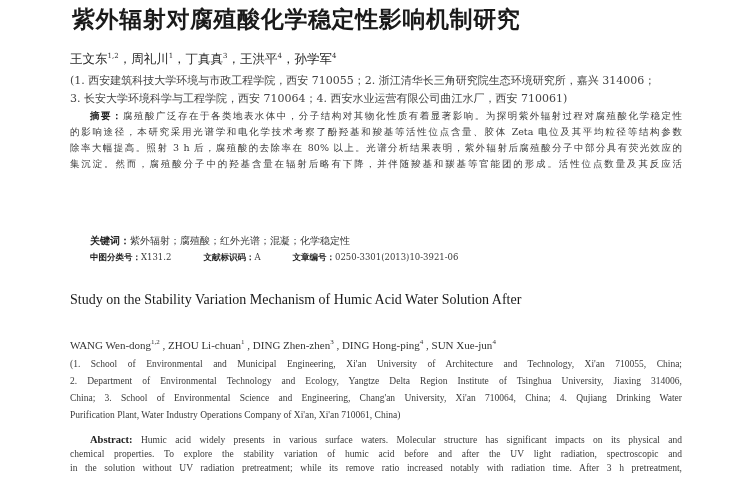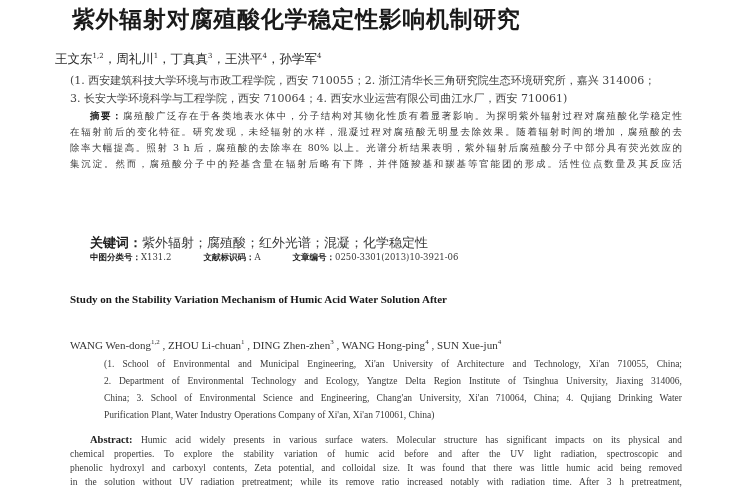--- a/index.html
+++ b/index.html
@@ -25,21 +25,21 @@
     left: 72px; top: 4px;
     font-family: "DejaVu Sans", "Liberation Sans", sans-serif;
     font-size: 23px;
     font-weight: bold;
     letter-spacing: 0.6px;
     color: #1a1a1a;
     white-space: nowrap;
   }
   .cn-authors {
     position: absolute;
-    left: 55px; top: 51px;
+    left: 70px; top: 51px;
     font-size: 12.5px;
     color: #2a2a2a;
     white-space: nowrap;
   }
   sup { font-size: 7px; vertical-align: 5px; }
   .cn-aff {
     position: absolute;
     left: 70px;
     font-size: 11px;
     color: #444;
@@ -64,33 +64,33 @@
   .cn-body .line.last { text-align-last: left; }
   .bold-label {
     font-family: "DejaVu Sans", "Liberation Sans", sans-serif;
     font-weight: bold;
     color: #222;
     margin-left: 20px;
   }
   .kw-line, .cls-line {
     position: absolute;
     left: 70px;
-    font-size: 13px;
+    font-size: 10px;
     color: #3a3a3a;
     white-space: nowrap;
   }
   .cls-line { font-size: 8.5px; text-align: right; }
   .cls-line .gap { display: inline-block; width: 12px; }
   .en-title {
     position: absolute;
     left: 70px; top: 287px;
     width: 620px;
     font-family: "Liberation Serif", "DejaVu Serif", serif;
-    font-weight: bold;
-    font-size: 11px;
+    font-weight: normal;
+    font-size: 14px;
     line-height: 25px;
     color: #1a1a1a;
   }
   .en-title .line { display: block; white-space: nowrap; }
   .en-authors {
     position: absolute;
     left: 70px; top: 338px;
     font-family: "Liberation Serif", "DejaVu Serif", serif;
     font-size: 11px;
     color: #333;
@@ -104,21 +104,20 @@
     font-size: 9.5px;
     line-height: 17px;
     color: #3a3a3a;
   }
   .en-aff .line {
     display: block;
     white-space: nowrap;
     height: 17px;
     text-align: justify;
     text-align-last: justify;
-    margin-left: 34px;
   }
   .en-aff .line.last { text-align-last: left; }
   .en-abs {
     position: absolute;
     left: 70px; top: 433px;
     width: 612px;
     font-family: "Liberation Serif", "DejaVu Serif", serif;
     font-size: 9.5px;
     line-height: 14px;
     color: #3a3a3a;
@@ -144,48 +143,47 @@
 
   <div class="cn-authors">
     <span>王文东</span><sup>1,2</sup><span>，</span><span>周礼川</span><sup>1</sup><span>，</span><span>丁真真</span><sup>3</sup><span>，</span><span>王洪平</span><sup>4</sup><span>，</span><span>孙学军</span><sup>4</sup>
   </div>
 
   <div class="cn-aff" style="top:73px;">(1. 西安建筑科技大学环境与市政工程学院，西安    710055；2. 浙江清华长三角研究院生态环境研究所，嘉兴    314006；</div>
   <div class="cn-aff" style="top:91px;">3. 长安大学环境科学与工程学院，西安    710064；4. 西安水业运营有限公司曲江水厂，西安    710061)</div>
 
   <div class="cn-body" style="top:108px;">
     <span class="line"><span class="bold-label">摘要：</span><span>腐殖酸广泛存在于各类地表水体中，分子结构对其物化性质有着显著影响。为探明紫外辐射过程对腐殖酸化学稳定性</span></span>
-    <span class="line">在辐射前后的变化特征。研究发现，未经辐射的水样，混凝过程对腐殖酸无明显去除效果。随着辐射时间的增加，腐殖酸的去</span>
+    <span class="line">的影响途径，本研究采用光谱学和电化学技术考察了酚羟基和羧基等活性位点含量、胶体 Zeta 电位及其平均粒径等结构参数</span>
     <span class="line">除率大幅提高。照射 3 h 后，腐殖酸的去除率在 80% 以上。光谱分析结果表明，紫外辐射后腐殖酸分子中部分具有荧光效应的</span>
     <span class="line">集沉淀。然而，腐殖酸分子中的羟基含量在辐射后略有下降，并伴随羧基和羰基等官能团的形成。活性位点数量及其反应活</span>
   </div>
 
   <div class="kw-line" style="top:234px;">
     <span class="bold-label">关键词：</span><span>紫外辐射；腐殖酸；红外光谱；混凝；化学稳定性</span>
   </div>
 
   <div class="cls-line" style="top:252px;">
     <span class="bold-label">中图分类号：</span><span>X131.2</span><span class="gap"></span><span class="bold-label">文献标识码：</span><span>A</span><span class="gap"></span><span class="bold-label">文章编号：</span><span>0250-3301(2013)10-3921-06</span>
   </div>
 
   <div class="en-title">
     <span class="line">Study on the Stability Variation Mechanism of Humic Acid Water Solution After</span>
   </div>
 
   <div class="en-authors">
-    <span>WANG Wen-dong</span><sup>1,2</sup><span> , </span><span>ZHOU Li-chuan</span><sup>1</sup><span> , </span><span>DING Zhen-zhen</span><sup>3</sup><span> , </span><span>WANG Hong-ping</span><sup>4</sup><span> , </span><span>SUN Xue-jun</span><sup>4</sup>
+    <span>WANG Wen-dong</span><sup>1,2</sup><span> , </span><span>ZHOU Li-chuan</span><sup>1</sup><span> , </span><span>DING Zhen-zhen</span><sup>3</sup><span> , </span><span>DING Hong-ping</span><sup>4</sup><span> , </span><span>SUN Xue-jun</span><sup>4</sup>
   </div>
 
   <div class="en-aff">
     <span class="line">(1. School of Environmental and Municipal Engineering, Xi'an University of Architecture and Technology, Xi'an 710055, China;</span>
     <span class="line">2. Department of Environmental Technology and Ecology, Yangtze Delta Region Institute of Tsinghua University, Jiaxing 314006,</span>
     <span class="line">China; 3. School of Environmental Science and Engineering, Chang'an University, Xi'an 710064, China; 4. Qujiang Drinking Water</span>
     <span class="line last">Purification Plant, Water Industry Operations Company of Xi'an, Xi'an 710061, China)</span>
   </div>
 
   <div class="en-abs">
     <span class="line"><span class="bold-label">Abstract:</span> <span>Humic acid widely presents in various surface waters. Molecular structure has significant impacts on its physical and</span></span>
     <span class="line">chemical properties. To explore the stability variation of humic acid before and after the UV light radiation, spectroscopic and</span>
-    <span class="line">phenolic hydroxyl and carboxyl contents, Zeta potential, and colloidal size. It was found that there was little humic acid being removed</span>
     <span class="line">in the solution without UV radiation pretreatment; while its remove ratio increased notably with radiation time. After 3 h pretreatment,</span>
   </div>
 
 </div>
 
 </body></html>

